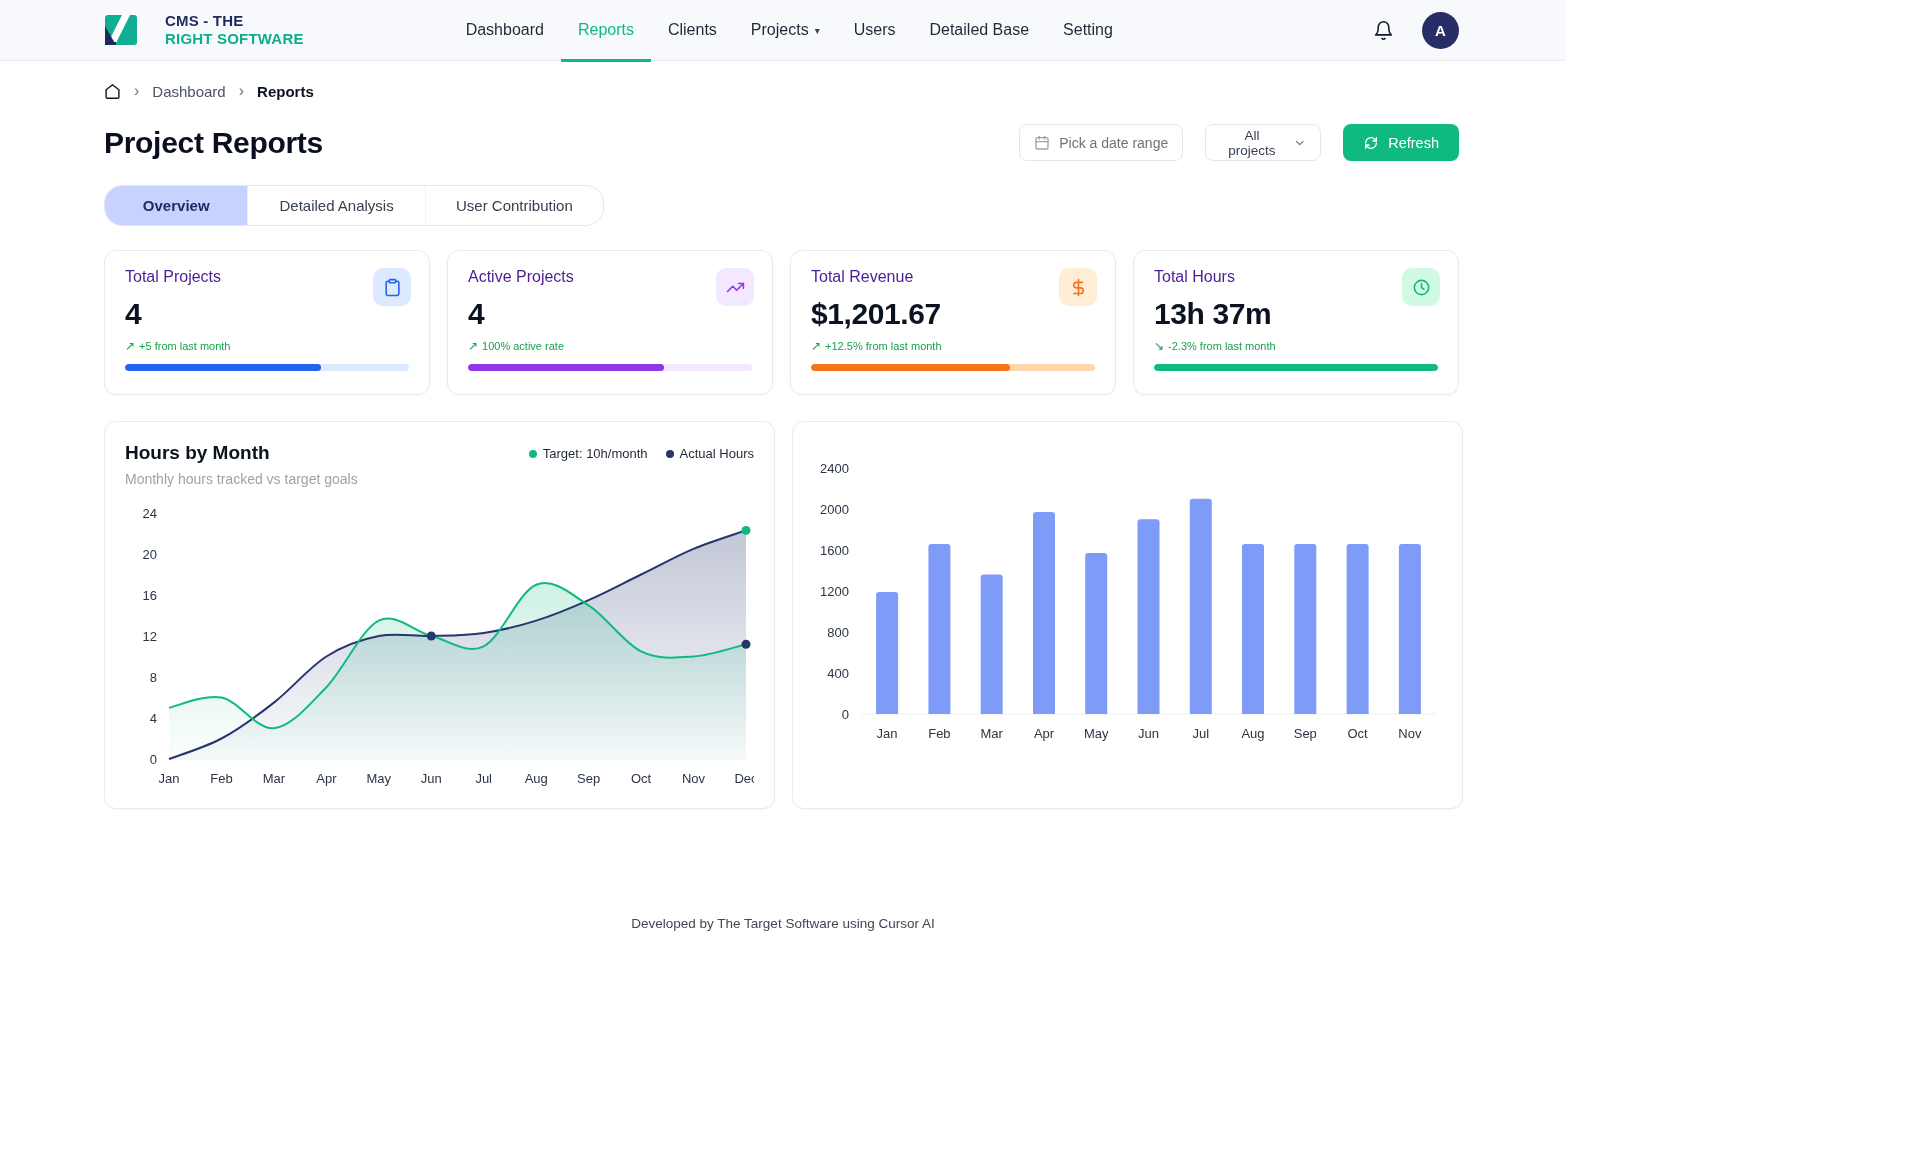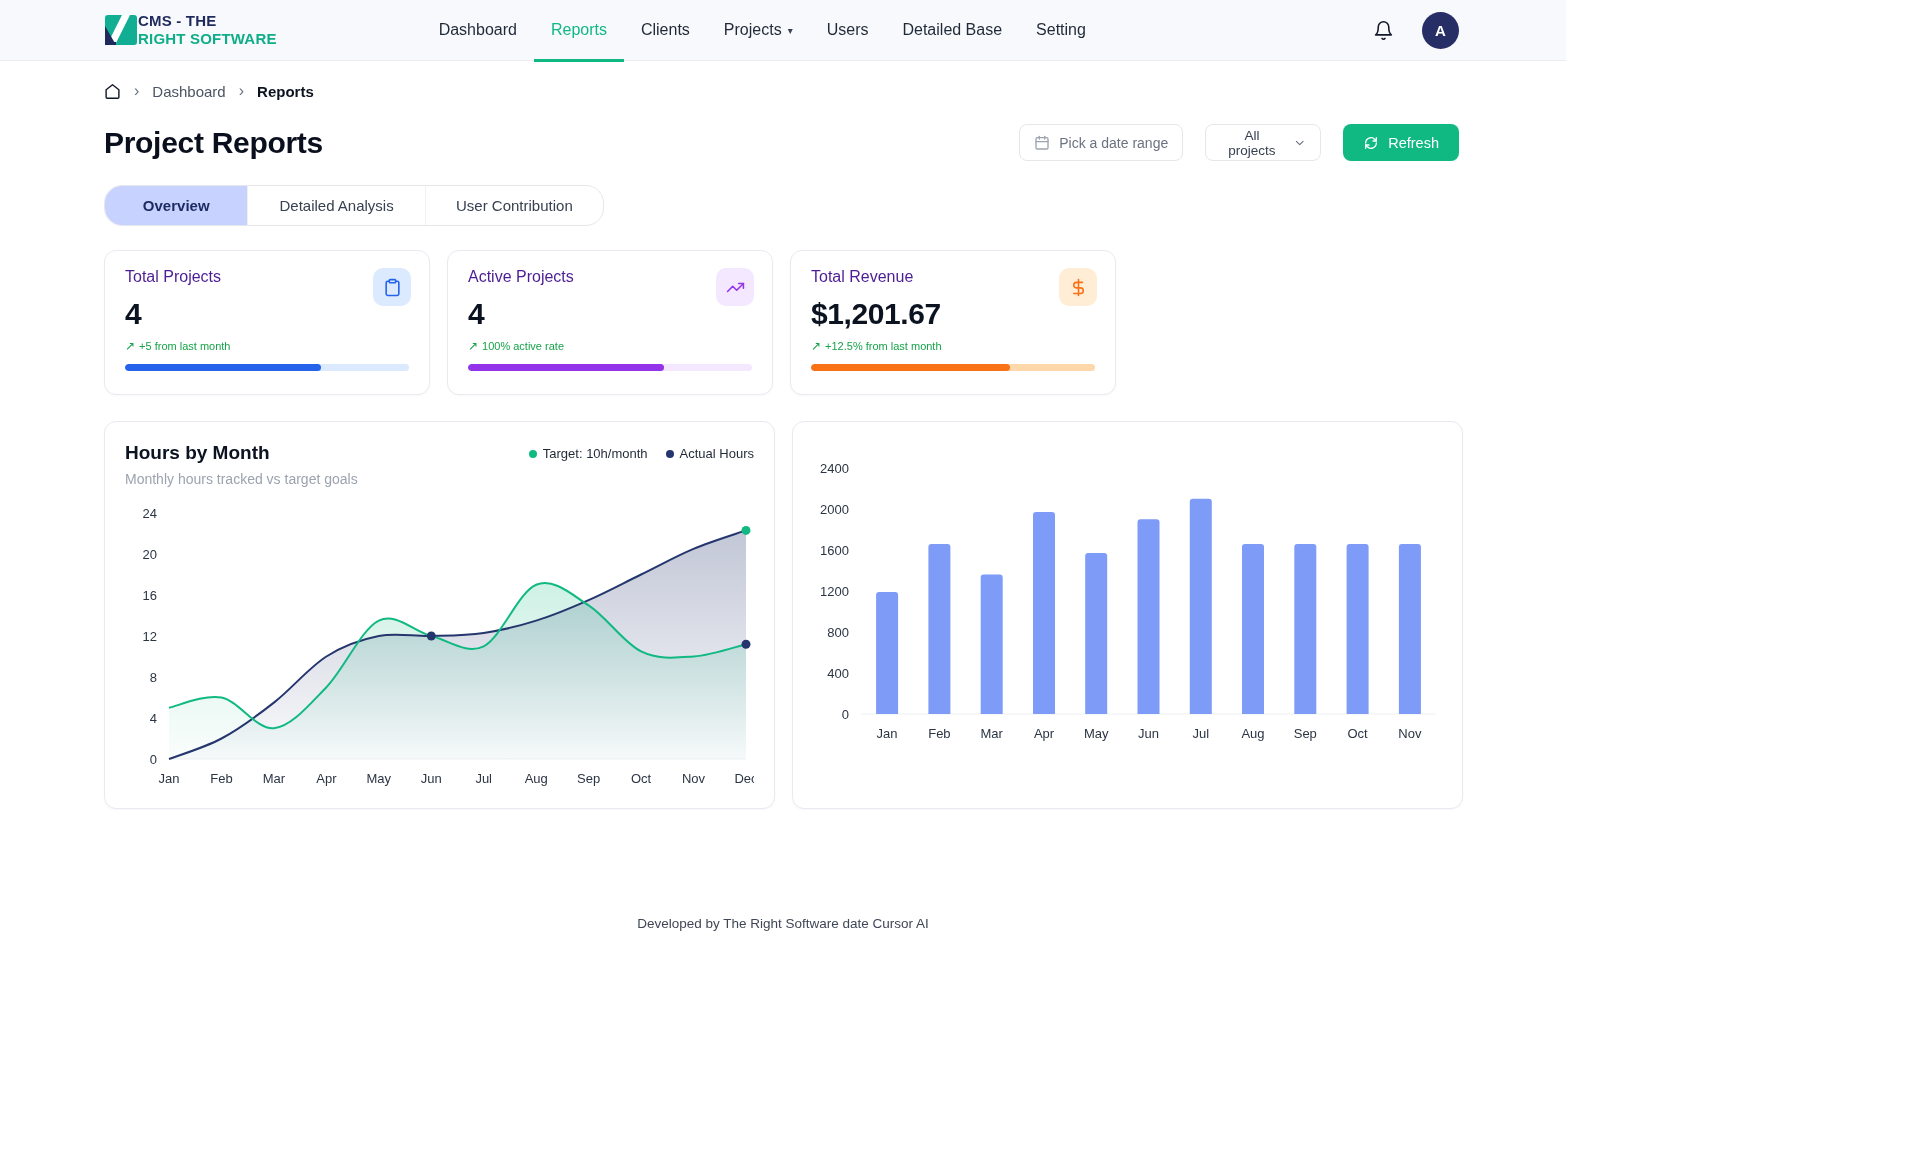--- a/index.html
+++ b/index.html
@@ -9,21 +9,21 @@
     width:1920px; height:1151px; overflow:hidden; color:#111827; position:relative;
   }
   button { font-family:inherit; background:none; border:none; cursor:pointer; }
   .app { width:1566px; }
 
   
   .site-header {
     height:61px; background:#f8f9fc; border-bottom:1px solid #ececf2;
     display:flex; align-items:center; padding:0 107px 0 104px;
   }
-  .logo { display:flex; align-items:center; gap:0; cursor:pointer; }
+  .logo { display:flex; align-items:center; gap:27px; cursor:pointer; }
   .logo-text { font-weight:700; font-size:15px; line-height:1.2; letter-spacing:.2px; }
   .logo-line1 { color:#1e2a5c; }
   .logo-line2 { color:#0fae88; }
   .main-nav { display:flex; align-items:stretch; height:61px; margin-left:145px; }
   .nav-item {
     padding:0 17px; display:flex; align-items:center; font-size:16px; color:#1f2937;
     cursor:pointer; position:relative; white-space:nowrap;
   }
   .nav-item.active { color:#10b981; }
   .nav-item.active::after {
@@ -255,20 +255,37 @@
             <path d="M17 5.5H9.5a3.5 3.5 0 0 0 0 7h5a3.5 3.5 0 0 1 0 7H6"></path>
           </svg>
         </div>
         <div class="stat-value">$1,201.67</div>
         <div class="stat-delta">
           <span class="delta-arrow">↗</span>
           <span>+12.5% from last month</span>
         </div>
         <div class="progress-track" style="background: rgb(254, 215, 170);">
           <div class="progress-fill" style="background: rgb(249, 115, 22); width: 70%;"></div>
+        </div>
+      </div>
+      <div class="stat-card">
+        <div class="stat-title">Total Hours</div>
+        <div class="stat-icon" style="background: rgb(209, 250, 229);">
+          <svg width="19" height="19" viewBox="0 0 24 24" fill="none" stroke="#10b981" stroke-width="2" stroke-linecap="round" stroke-linejoin="round">
+            <circle cx="12" cy="12" r="9"></circle>
+            <polyline points="12 7 12 12 15 14"></polyline>
+          </svg>
+        </div>
+        <div class="stat-value">13h 37m</div>
+        <div class="stat-delta">
+          <span class="delta-arrow">↘</span>
+          <span>-2.3% from last month</span>
+        </div>
+        <div class="progress-track" style="background: rgb(209, 250, 229);">
+          <div class="progress-fill" style="background: rgb(16, 185, 129); width: 100%;"></div>
         </div>
       </div>
     </div>
 
   <div class="charts">
     <section class="chart-card">
       <div class="chart-head">
         <div>
           <h2 class="chart-title">Hours by Month</h2>
           <div class="chart-subtitle">Monthly hours tracked vs target goals</div>
@@ -355,16 +372,16 @@
           <path d="M 481.3 258 L 481.3 90.9 Q 481.3 87.9 484.3 87.9 L 500.3 87.9 Q 503.3 87.9 503.3 90.9 L 503.3 258 Z" fill="#7d9bf7"></path>
           <text class="tick" x="544.6" y="282" text-anchor="middle">Oct</text>
           <path d="M 533.6 258 L 533.6 90.9 Q 533.6 87.9 536.6 87.9 L 552.6 87.9 Q 555.6 87.9 555.6 90.9 L 555.6 258 Z" fill="#7d9bf7"></path>
           <text class="tick" x="596.9" y="282" text-anchor="middle">Nov</text>
           <path d="M 585.9 258 L 585.9 90.9 Q 585.9 87.9 588.9 87.9 L 604.9 87.9 Q 607.9 87.9 607.9 90.9 L 607.9 258 Z" fill="#7d9bf7"></path>
         </svg>
     </section>
   </div>
 
   <footer class="footer">
-    <span>Developed by The Right Software date Cursor AI</span>
+    <span>Developed by The Target Software using Cursor AI</span>
   </footer>
 
 </div>
 
 </body></html>

